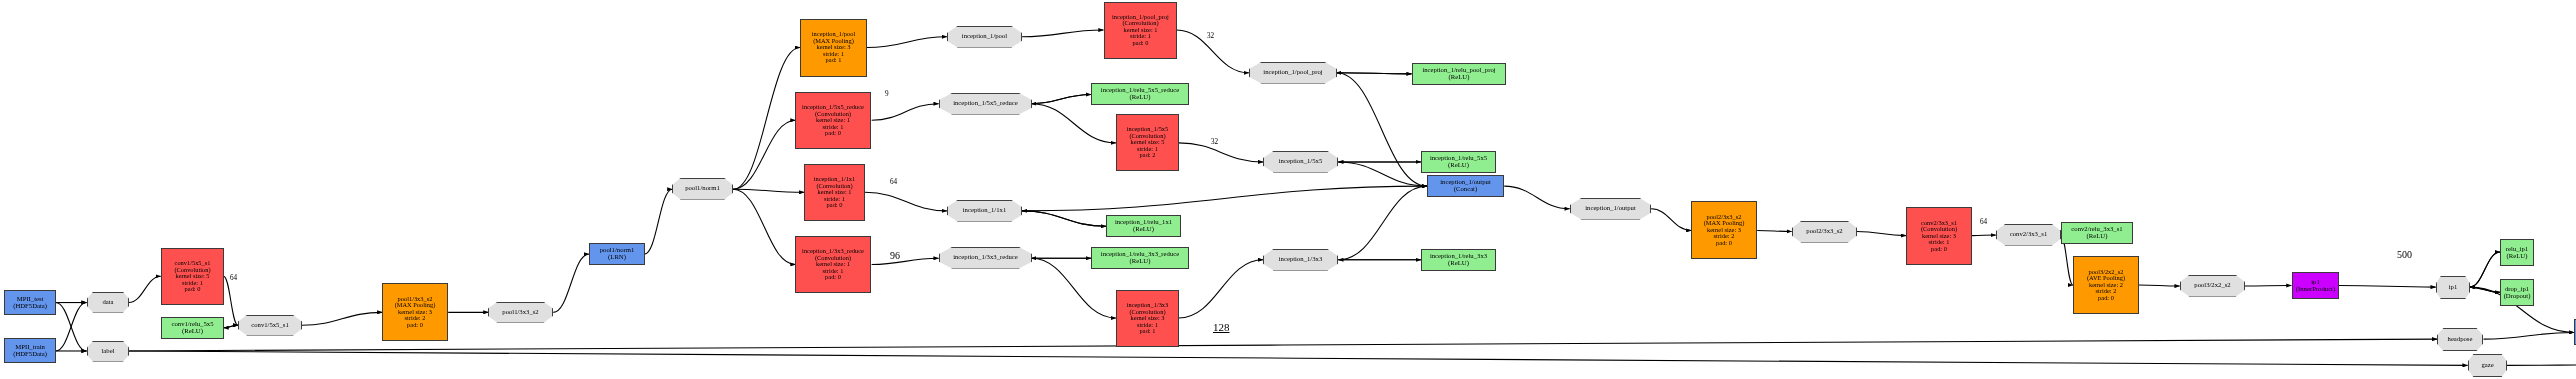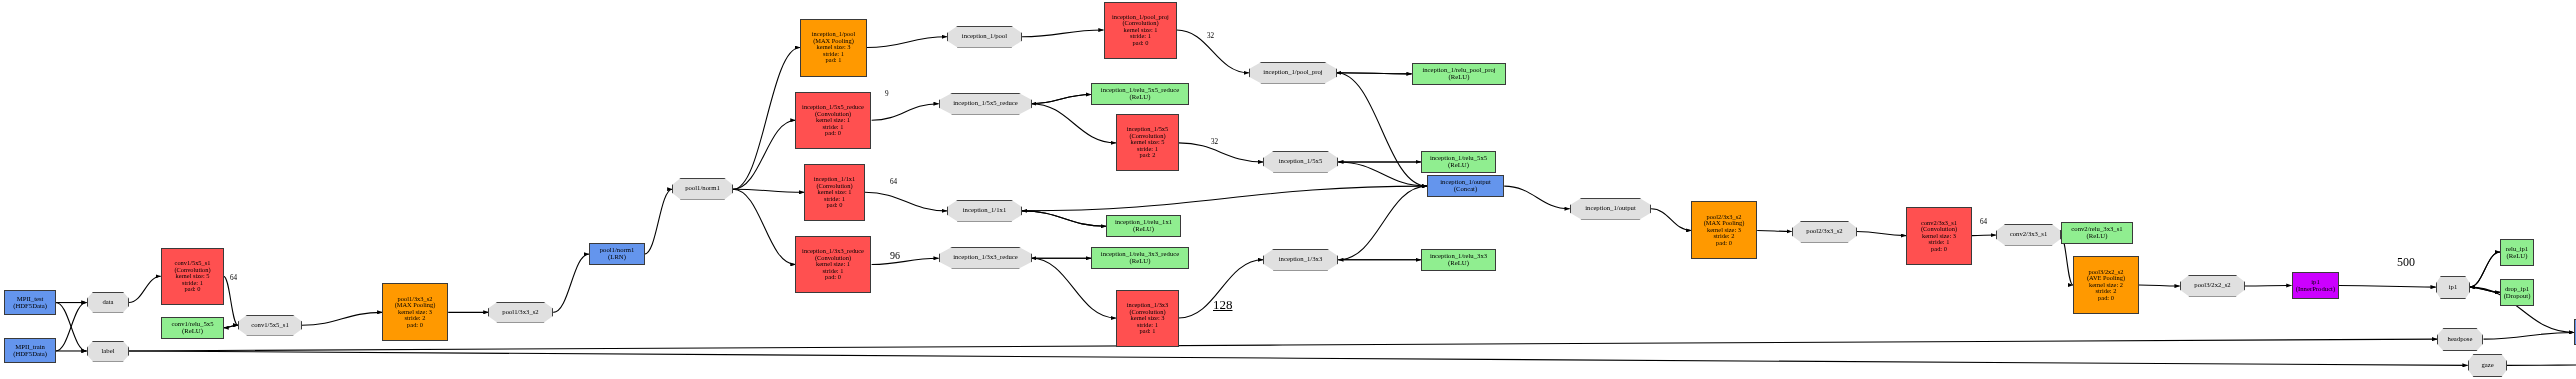--- a/index.html
+++ b/index.html
@@ -309,18 +309,18 @@
       </div>
       <div class="node n-rect n-data" style="left: 2574px; top: 319px; width: 137px; height: 26px; font-size: 6.2px;"></div>
     </div>
   <div id="edge-labels-layer">
       <div class="edge-label" style="left: 230px; top: 274px; font-size: 7.2px;">64</div>
       <div class="edge-label" style="left: 885px; top: 90px; font-size: 7.2px;">9</div>
       <div class="edge-label" style="left: 890px; top: 178px; font-size: 7.2px;">64</div>
       <div class="edge-label" style="left: 890px; top: 250px; font-size: 10px;">96</div>
       <div class="edge-label" style="left: 1207px; top: 32px; font-size: 7.2px;">32</div>
       <div class="edge-label" style="left: 1211px; top: 138px; font-size: 7.2px;">32</div>
-      <div class="edge-label" style="left: 1213px; top: 297px; font-size: 13px; text-decoration: underline;">128</div>
+      <div class="edge-label" style="left: 1213px; top: 321px; font-size: 11px; text-decoration: underline;">128</div>
       <div class="edge-label" style="left: 1980px; top: 218px; font-size: 7.2px;">64</div>
-      <div class="edge-label" style="left: 2397px; top: 255px; font-size: 12px;">500</div>
+      <div class="edge-label" style="left: 2397px; top: 249px; font-size: 10px;">500</div>
     </div>
 </div>
 
 
 </body></html>

